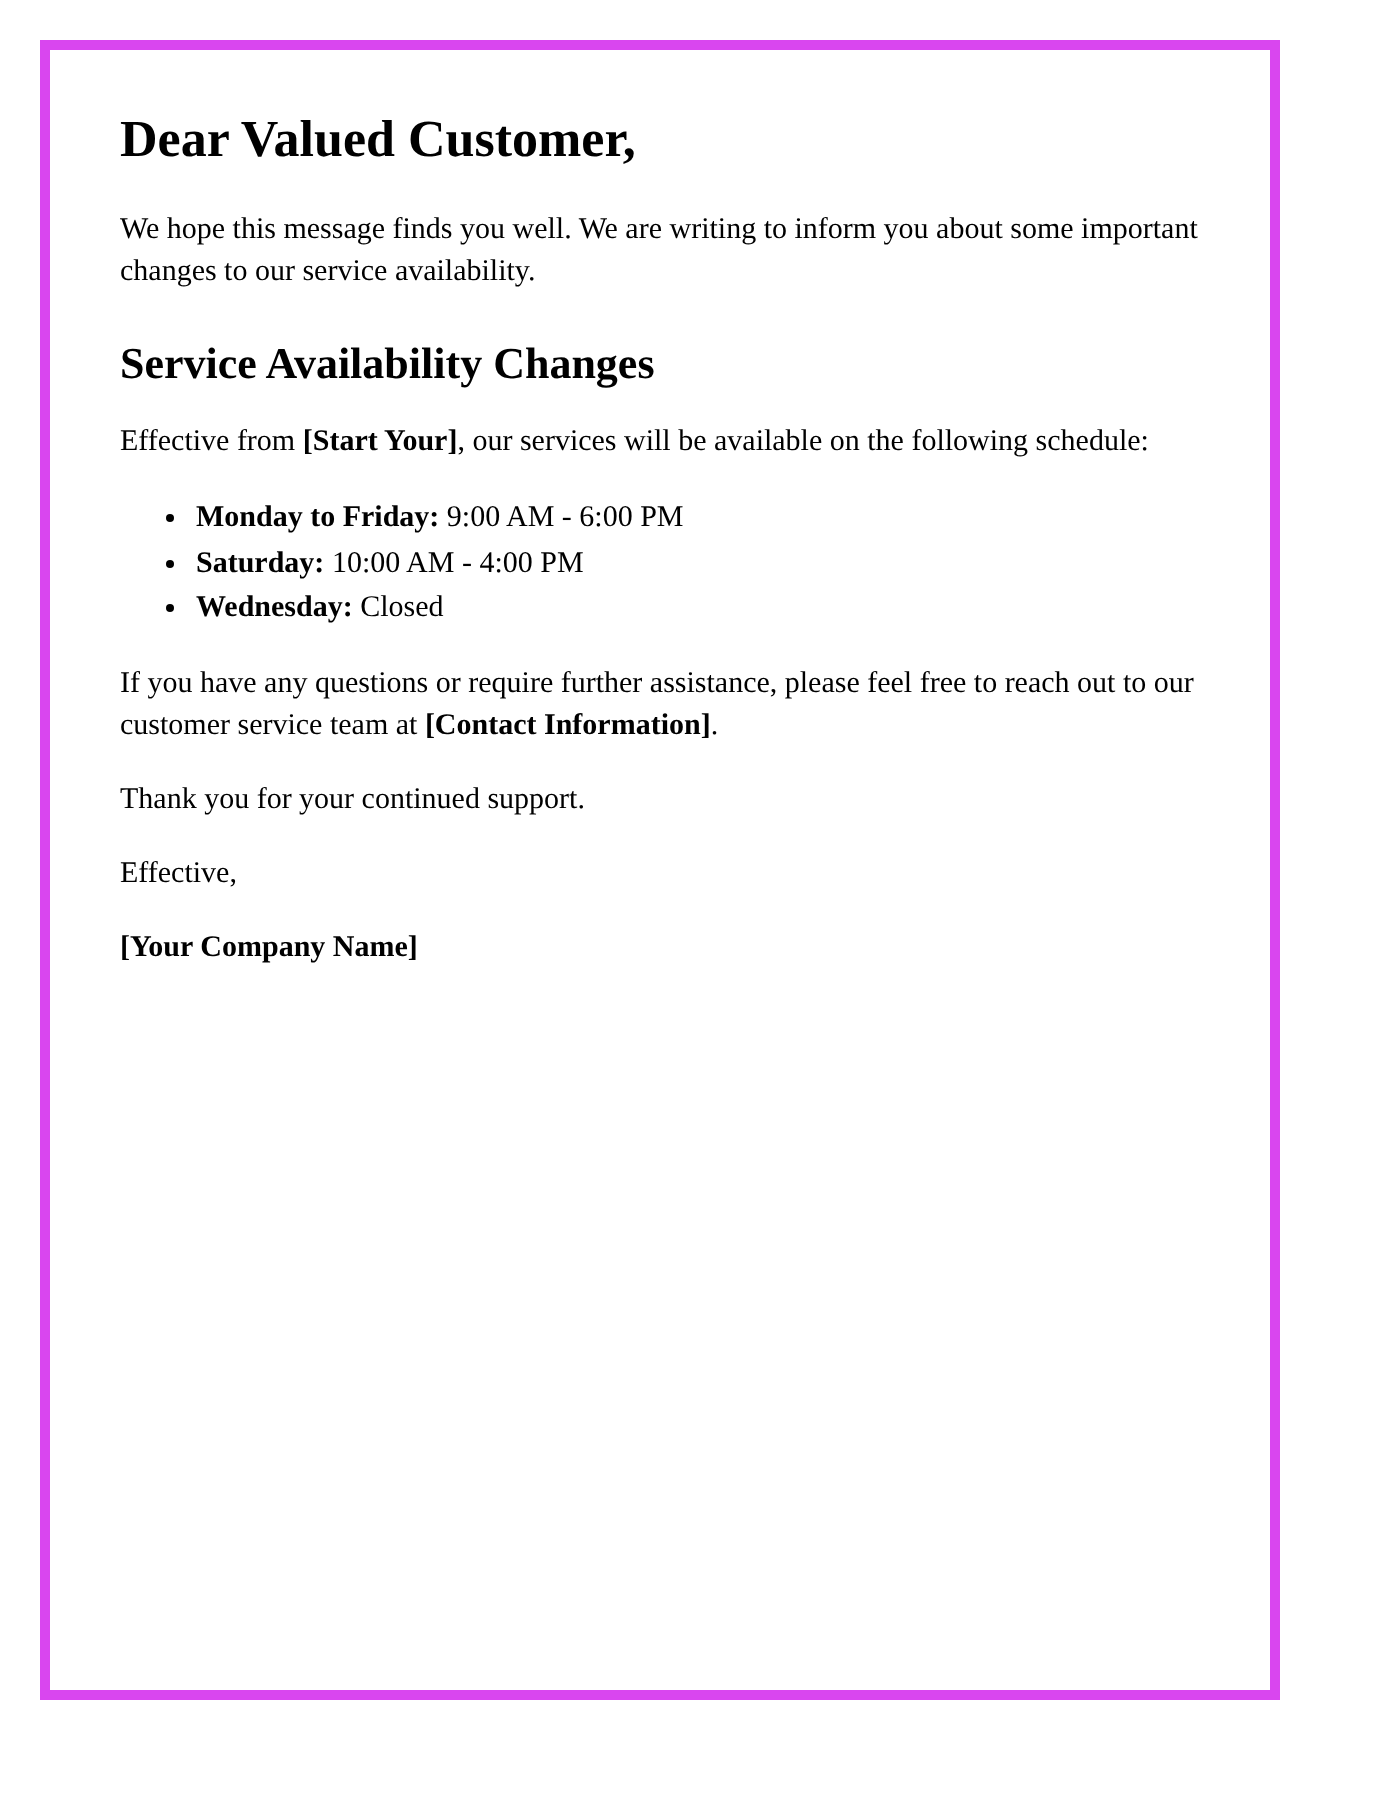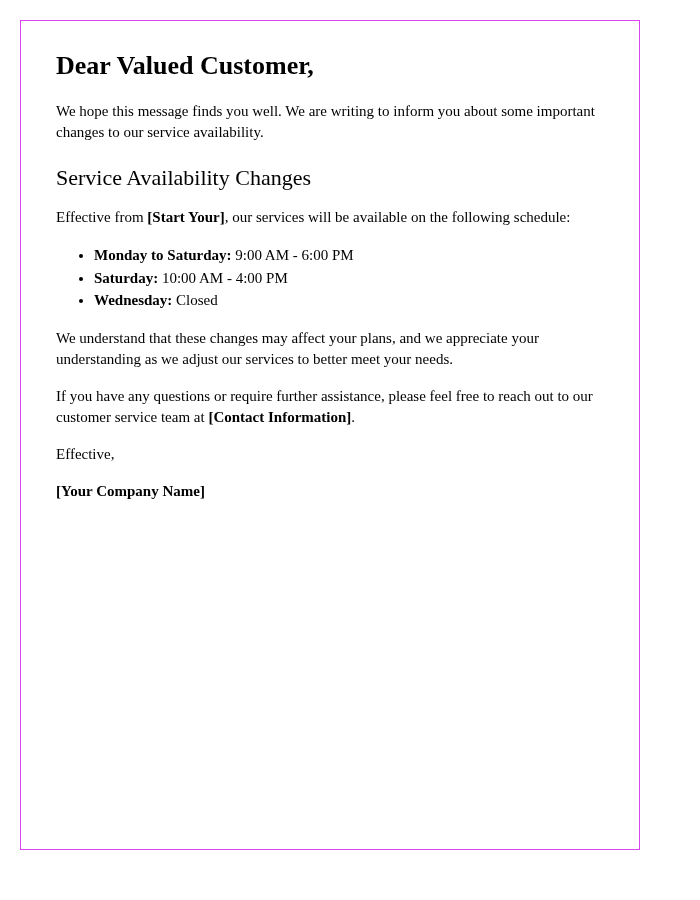--- a/index.html
+++ b/index.html
@@ -2,34 +2,34 @@
 <html><head>
   <meta charset="utf-8">
   <style>
     body {
       margin: 0;
       padding: 20px;
       font-family: Georgia, 'Times New Roman', serif;
       background: #fff;
     }
     .document {
-      border: 1px solid #d946ef;
+      border: 5px solid #d946ef;
       padding: 30px 35px;
       width: 620px;
       height: 830px;
       box-sizing: border-box;
     }
     h1 {
       font-size: 26px;
       font-weight: bold;
       margin: 0 0 20px 0;
     }
     h2 {
       font-size: 22px;
-      font-weight: normal;
+      font-weight: bold;
       margin: 22px 0 16px 0;
     }
     p {
       font-size: 15px;
       line-height: 1.4;
       margin: 12px 0 16px 0;
     }
     ul {
       margin: 0 0 16px 0;
       padding-left: 38px;
@@ -51,34 +51,34 @@
   <p>We hope this message finds you well. We are writing to inform you about some important changes to our service availability.</p>
 
   <h2>Service Availability Changes</h2>
 
   <p>
     <span>Effective from </span><span class="bold">[Start Your]</span><span>, our services will be available on the following schedule:</span>
   </p>
 
   <ul>
     <li>
-      <span class="bold">Monday to Saturday:</span><span> 9:00 AM - 6:00 PM</span>
+      <span class="bold">Monday to Friday:</span><span> 9:00 AM - 6:00 PM</span>
     </li>
     <li>
       <span class="bold">Saturday:</span><span> 10:00 AM - 4:00 PM</span>
     </li>
     <li>
       <span class="bold">Wednesday:</span><span> Closed</span>
     </li>
   </ul>
 
-  <p>We understand that these changes may affect your plans, and we appreciate your understanding as we adjust our services to better meet your needs.</p>
 
 
   <p>
     <span>If you have any questions or require further assistance, please feel free to reach out to our customer service team at </span><span class="bold">[Contact Information]</span><span>.</span>
   </p>
 
+  <p>Thank you for your continued support.</p>
 
   <p>Effective,</p>
 
   <p class="bold">[Your Company Name]</p>
 </div>
 
 </body></html>

